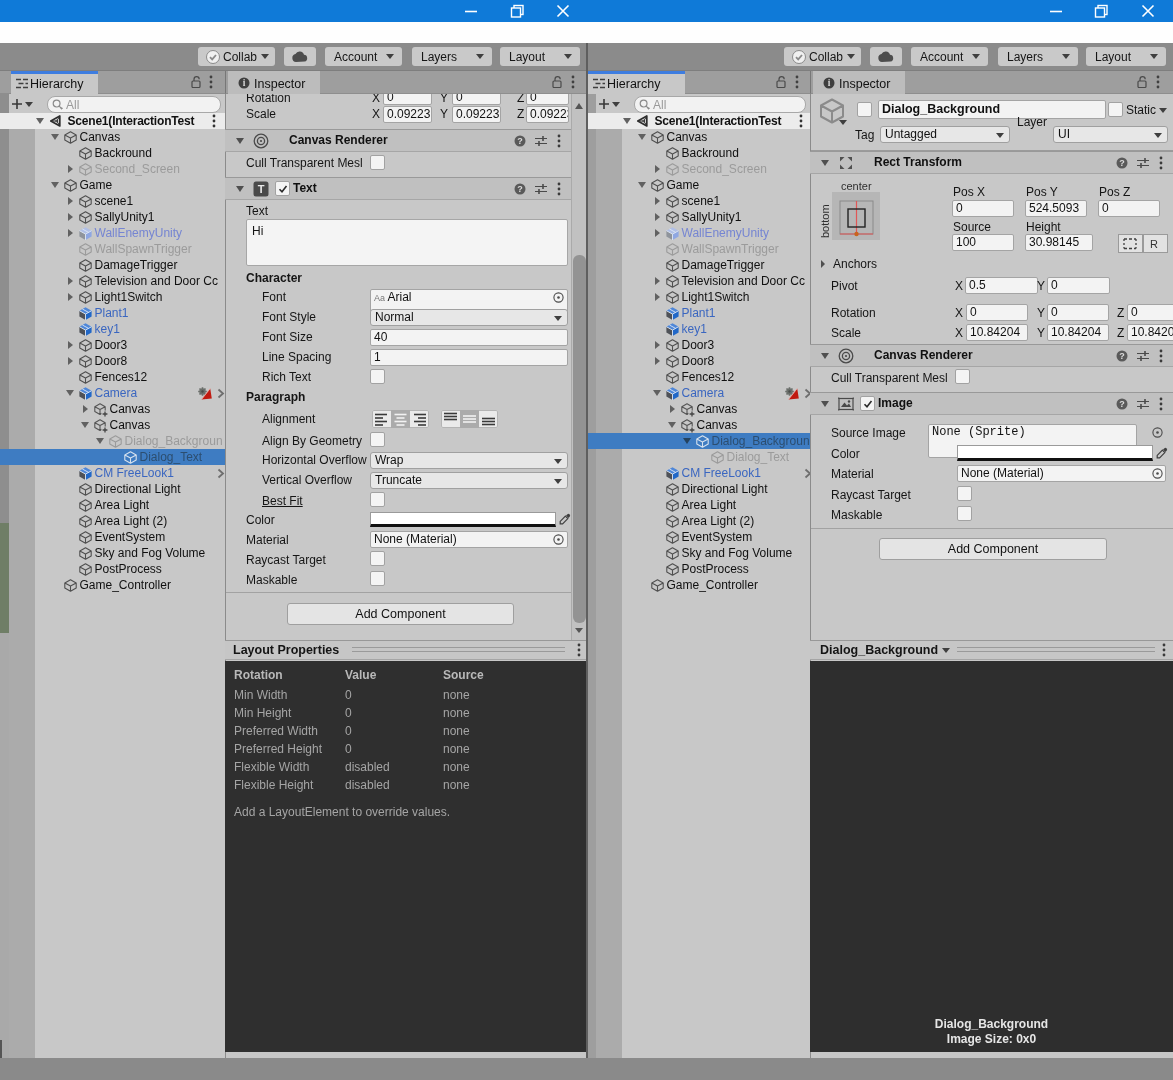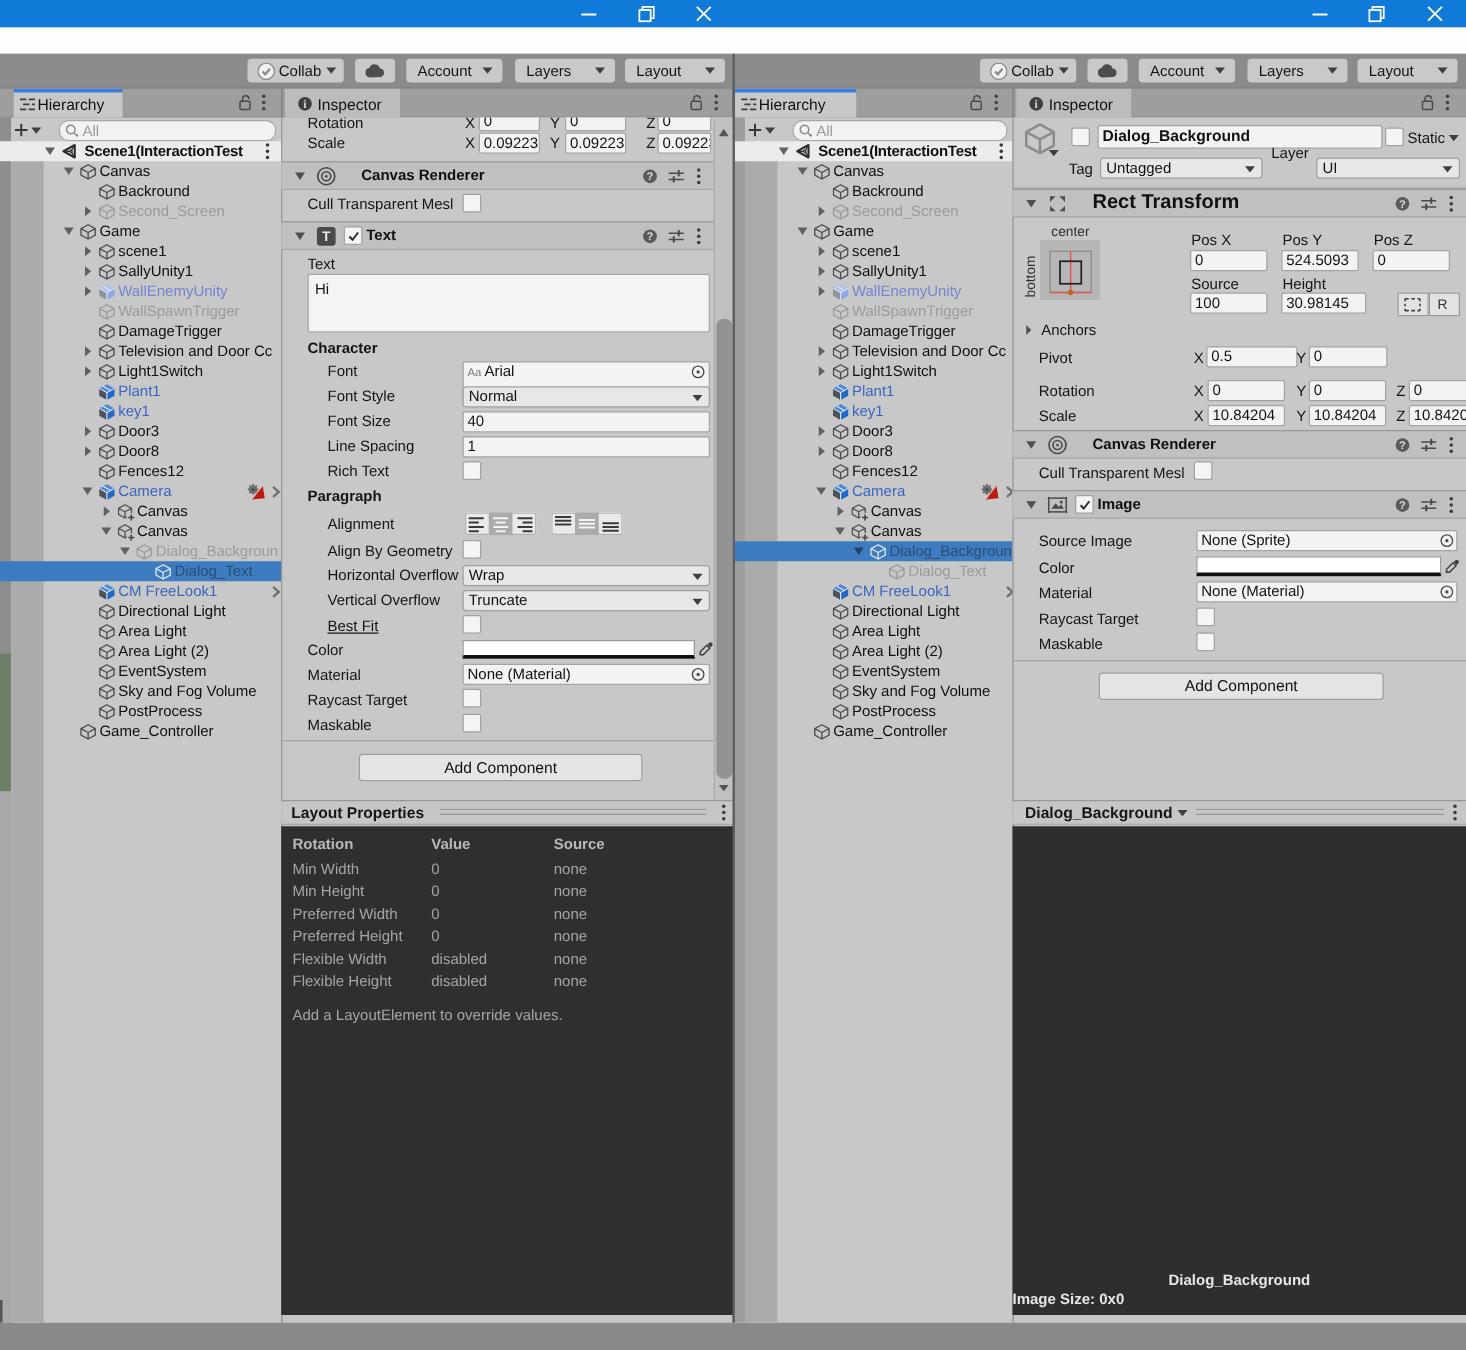--- a/index.html
+++ b/index.html
@@ -738,21 +738,21 @@
 <div class="hdrband" style="left:810px;top:151px;width:363px;height:23px;"></div>
 <div style="position:absolute;left:821.3px;top:159.68px;width:0;height:0;border-left:4.7px solid transparent;border-right:4.7px solid transparent;border-top:6px solid #4f4f4f"></div>
 <svg style="position:absolute;left:838px;top:154.5px" width="16" height="16">
     <g fill="#4f4f4f">
       <path d="M2 6.5 V2 H6.5 L2 6.5 Z"></path>
       <path d="M9.5 2 H14 V6.5 L9.5 2 Z"></path>
       <path d="M2 9.5 L6.5 14 H2 V9.5 Z"></path>
       <path d="M14 9.5 V14 H9.5 L14 9.5 Z"></path>
     </g>
   </svg>
-<div class="t" style="left:874px;top:155px;font-weight:bold;font-size:16px;color:#101010">Rect Transform</div>
+<div class="t" style="left:874px;top:155px;font-weight:bold;font-size:12px;color:#101010">Rect Transform</div>
 <svg style="position:absolute;left:1116px;top:156.5px" width="12" height="12">
     <circle cx="6" cy="6" r="5.5" fill="#5a5a5a"></circle>
     <text x="6" y="9" font-family="Liberation Sans" font-size="9" font-weight="bold" fill="#dcdcdc" text-anchor="middle">?</text>
   </svg>
 <svg style="position:absolute;left:1136px;top:156.5px" width="14" height="12">
     <path d="M1 3.5 H13 M1 8.5 H13" stroke="#4a4a4a" stroke-width="1.2"></path>
     <path d="M9 1 V6 M5 6 V11" stroke="#4a4a4a" stroke-width="1.6"></path>
   </svg>
 <svg style="position:absolute;left:1159px;top:155.5px" width="4" height="14">
     <circle cx="2" cy="2" r="1.4" fill="#3a3a3a"></circle>
@@ -849,21 +849,21 @@
 <svg style="position:absolute;left:1136px;top:397.5px" width="14" height="12">
     <path d="M1 3.5 H13 M1 8.5 H13" stroke="#4a4a4a" stroke-width="1.2"></path>
     <path d="M9 1 V6 M5 6 V11" stroke="#4a4a4a" stroke-width="1.6"></path>
   </svg>
 <svg style="position:absolute;left:1159px;top:396.5px" width="4" height="14">
     <circle cx="2" cy="2" r="1.4" fill="#3a3a3a"></circle>
     <circle cx="2" cy="7" r="1.4" fill="#3a3a3a"></circle>
     <circle cx="2" cy="12" r="1.4" fill="#3a3a3a"></circle>
   </svg>
 <div class="t" style="left:831px;top:426px;">Source Image</div>
-<div class="fld" style="left:957px;top:424px;width:209px;height:17px;">None (Sprite)</div>
+<div class="fld" style="left:928px;top:424px;width:209px;height:34px;font-family:Liberation Mono, monospace;">None (Sprite)</div>
 <svg style="position:absolute;left:1151.5px;top:427.0px" width="11" height="11">
     <circle cx="5.5" cy="5.5" r="4.6" fill="none" stroke="#4a4a4a" stroke-width="1.1"></circle>
     <circle cx="5.5" cy="5.5" r="1.3" fill="#4a4a4a"></circle>
   </svg>
 <div class="t" style="left:831px;top:447px;">Color</div>
 <div class="" style="left:957px;top:445px;width:196px;height:16px;background:#fff;border:1px solid #9a9a9a;border-bottom:3px solid #111"></div>
 <svg style="position:absolute;left:1156px;top:447px" width="12" height="12">
     <path d="M10.6 1.4 a1.7 1.7 0 0 1 0 2.4 L9.4 5 7 2.6 8.2 1.4 a1.7 1.7 0 0 1 2.4 0 Z" fill="#3f3f3f"></path>
     <path d="M6.4 3.2 L8.8 5.6 3.6 10.8 L1.2 10.8 1.2 8.4 Z" fill="none" stroke="#3f3f3f" stroke-width="1.2"></path>
   </svg>
@@ -884,13 +884,13 @@
 <div class="ddarrow" style="left:942px;top:648px"></div>
 <div class="" style="left:957px;top:647px;width:198px;height:1px;background:#9a9a9a"></div>
 <div class="" style="left:957px;top:651px;width:198px;height:1px;background:#9a9a9a"></div>
 <svg style="position:absolute;left:1162px;top:643px" width="4" height="14">
     <circle cx="2" cy="2" r="1.4" fill="#3a3a3a"></circle>
     <circle cx="2" cy="7" r="1.4" fill="#3a3a3a"></circle>
     <circle cx="2" cy="12" r="1.4" fill="#3a3a3a"></circle>
   </svg>
 <div class="" style="left:810px;top:661px;width:363px;height:391px;background:#2e2e2e"></div>
 <div class="t" style="left:810px;top:1017px;width:363px;text-align:center;font-weight:bold;color:#e6e6e6;position:absolute">Dialog_Background</div>
-<div class="t" style="left:810px;top:1032px;width:363px;text-align:left;font-weight:bold;color:#e6e6e6;position:absolute">Image Size: 0x0</div>
+<div class="t" style="left:810px;top:1032px;width:363px;text-align:center;font-weight:bold;color:#e6e6e6;position:absolute">Image Size: 0x0</div>
 <div class="" style="left:586px;top:43px;width:2px;height:1015px;background:#5f5f5f"></div>
 </body></html>

